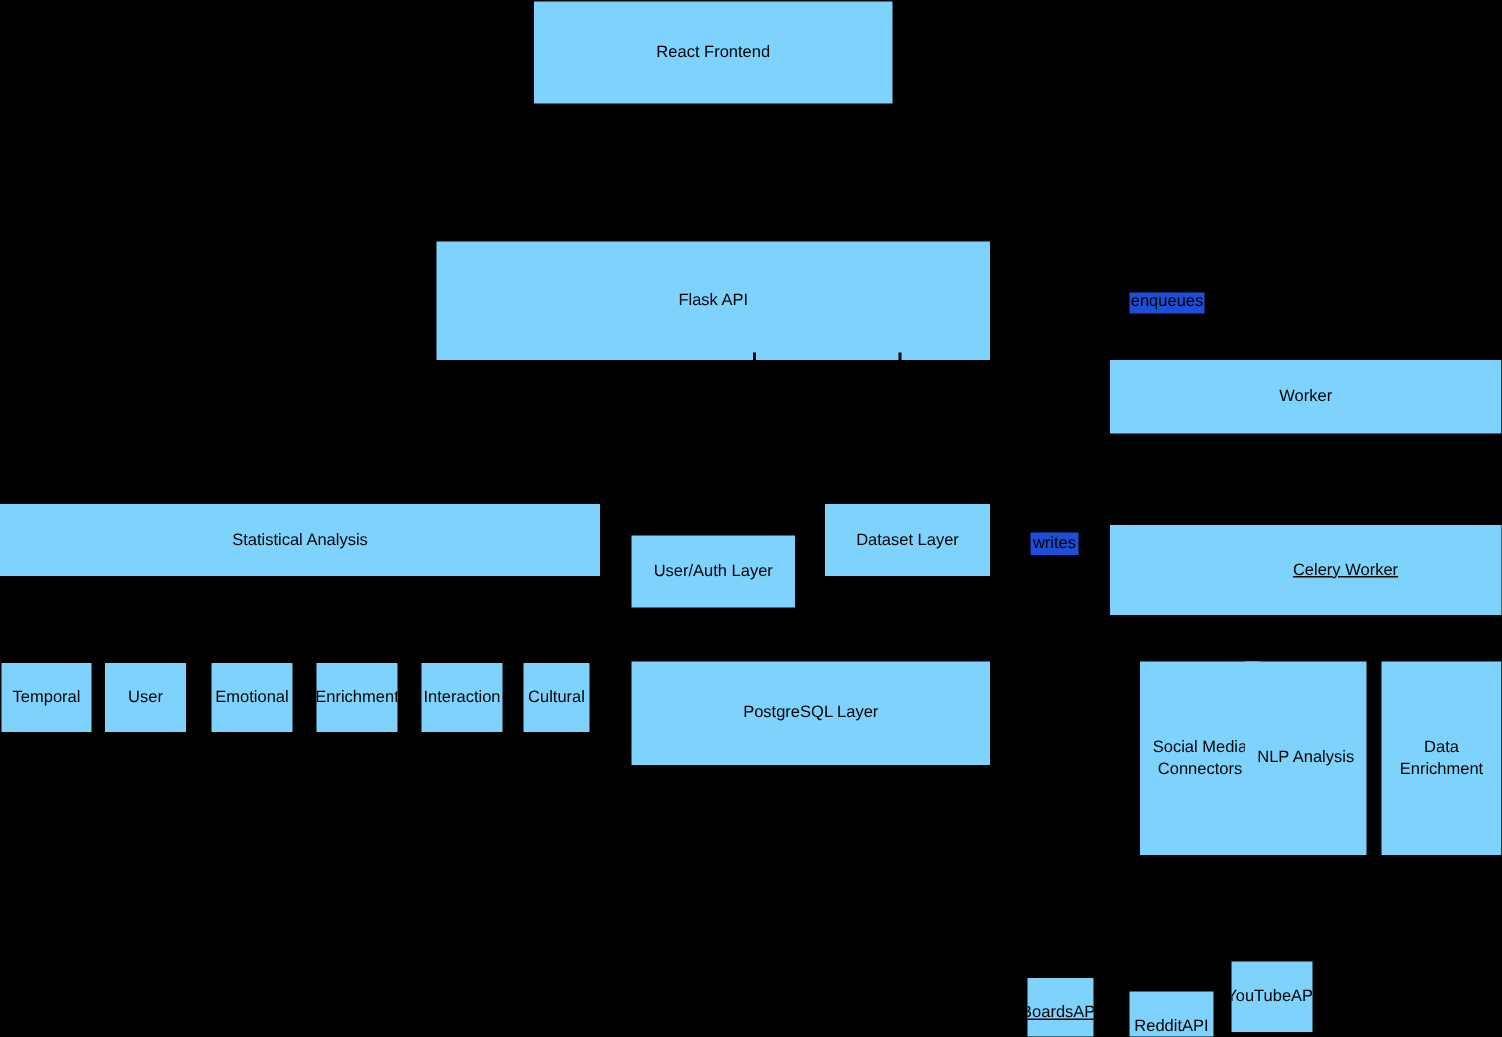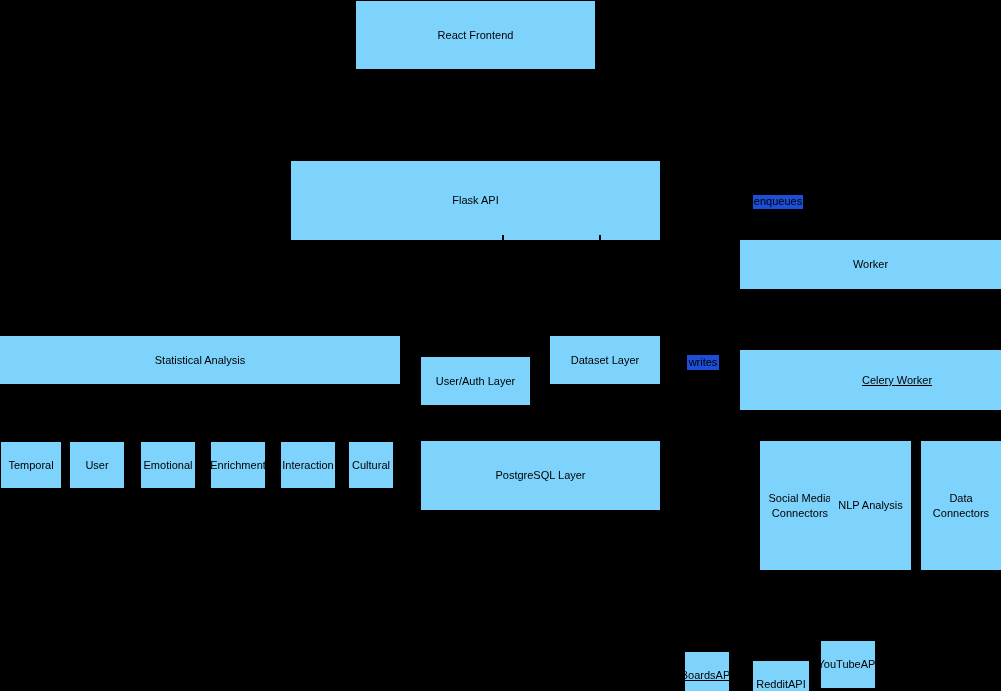--- a/index.html
+++ b/index.html
@@ -85,17 +85,17 @@
 <div class="node nowrap" id="user">User</div>
 <div class="node nowrap" id="emotional">Emotional</div>
 <div class="node nowrap" id="linguistic">Enrichment</div>
 <div class="node nowrap" id="interaction">Interaction</div>
 <div class="node nowrap" id="cultural">Cultural</div>
 
 <div class="node" id="postgresql-layer">PostgreSQL Layer</div>
 
 <div class="node" id="social-media-connectors">Social Media Connectors</div>
 <div class="node" id="nlp-analysis">NLP Analysis</div>
-<div class="node" id="data-enrichment">Data Connectors</div>
+<div class="node" id="data-enrichment">Data Enrichment</div>
 
 <div class="node nowrap" id="boards-api">BoardsAPI</div>
 <div class="node nowrap" id="reddit-api">RedditAPI</div>
 <div class="node nowrap" id="youtube-api">YouTubeAPI</div>
 
 </body></html>

